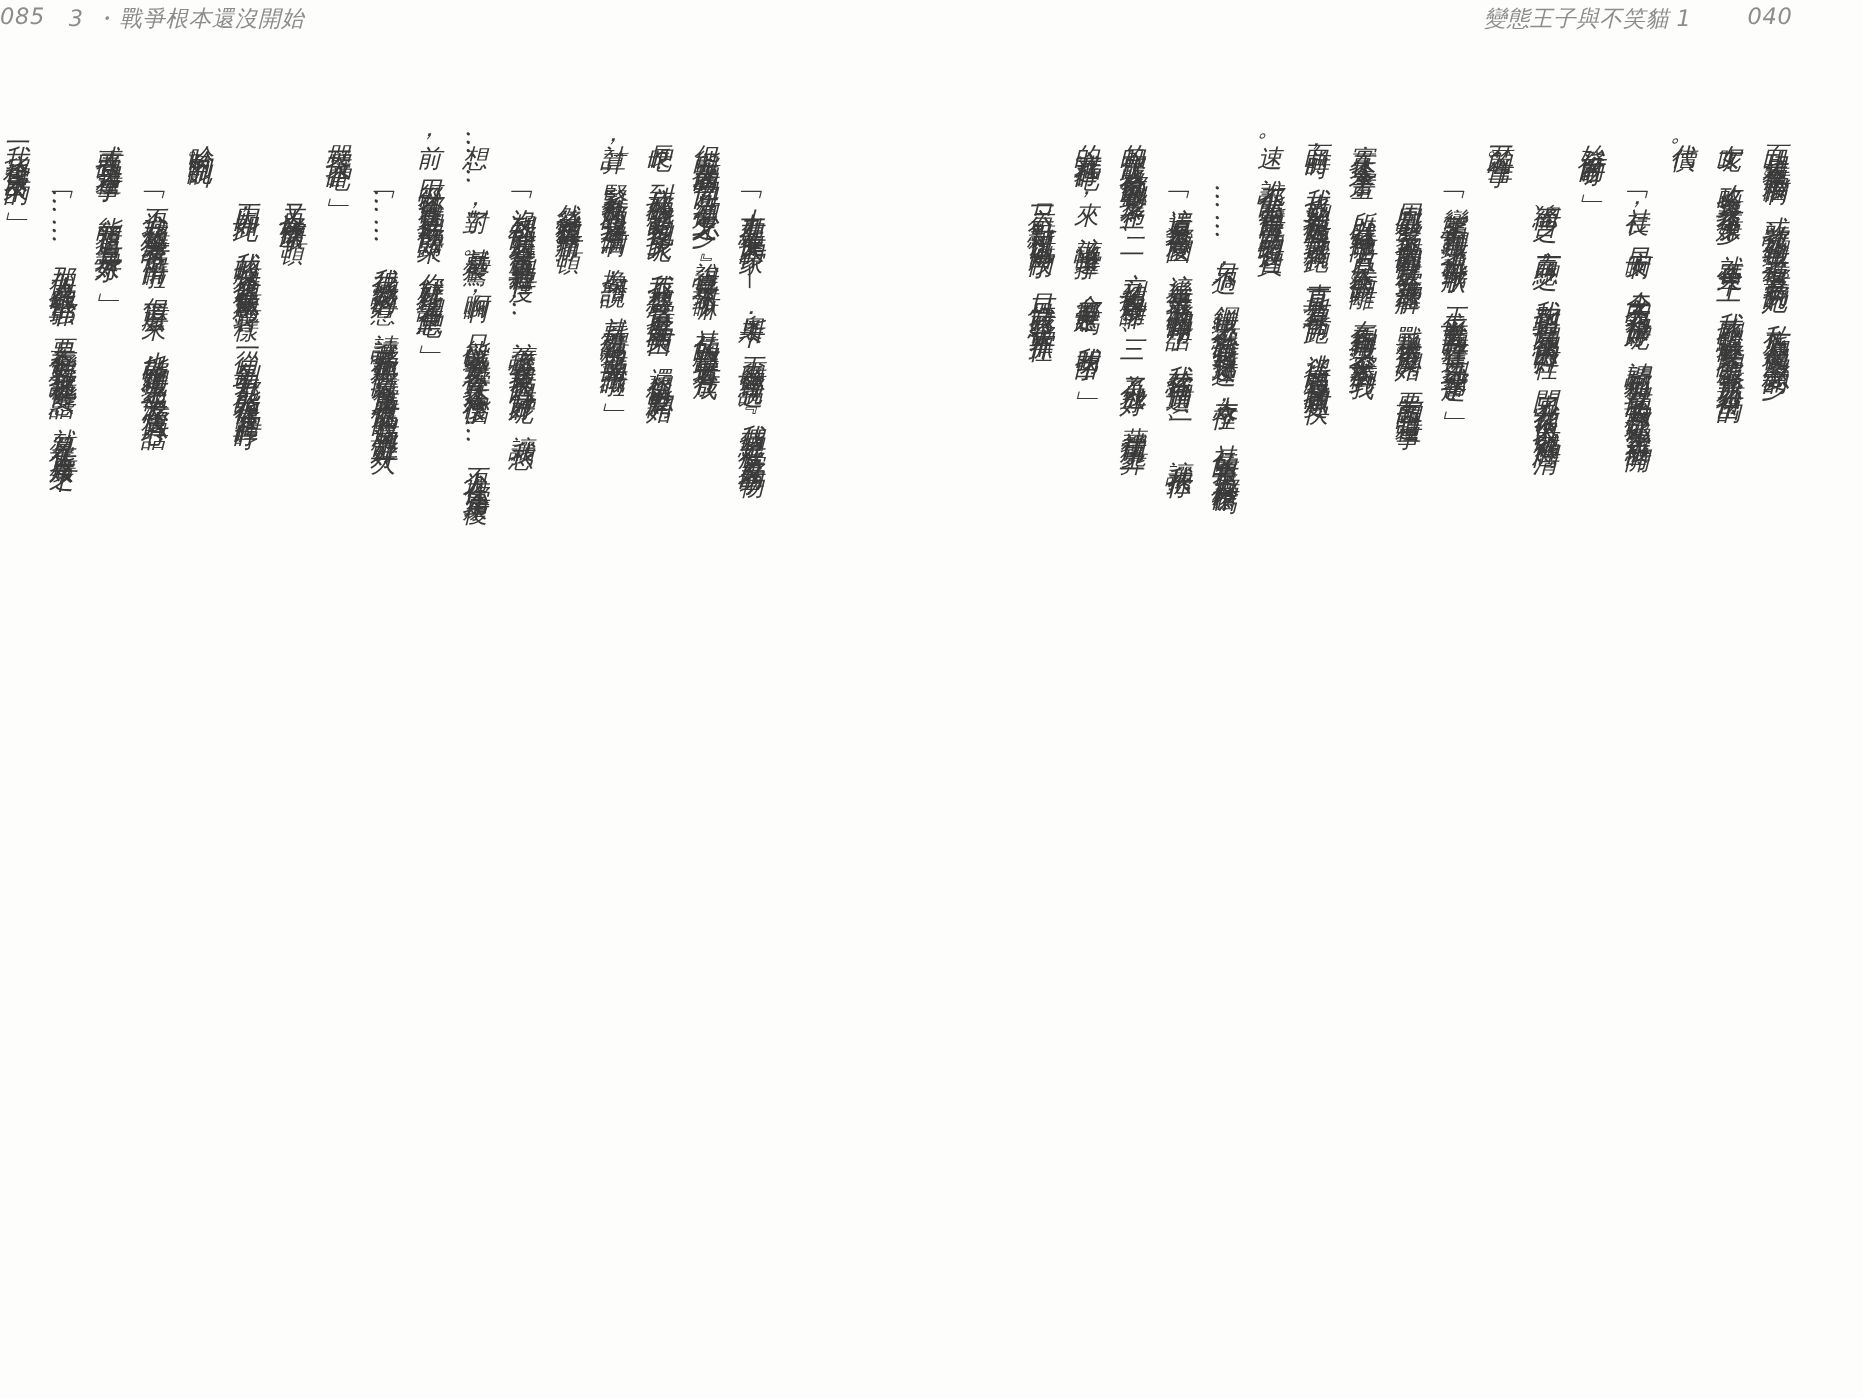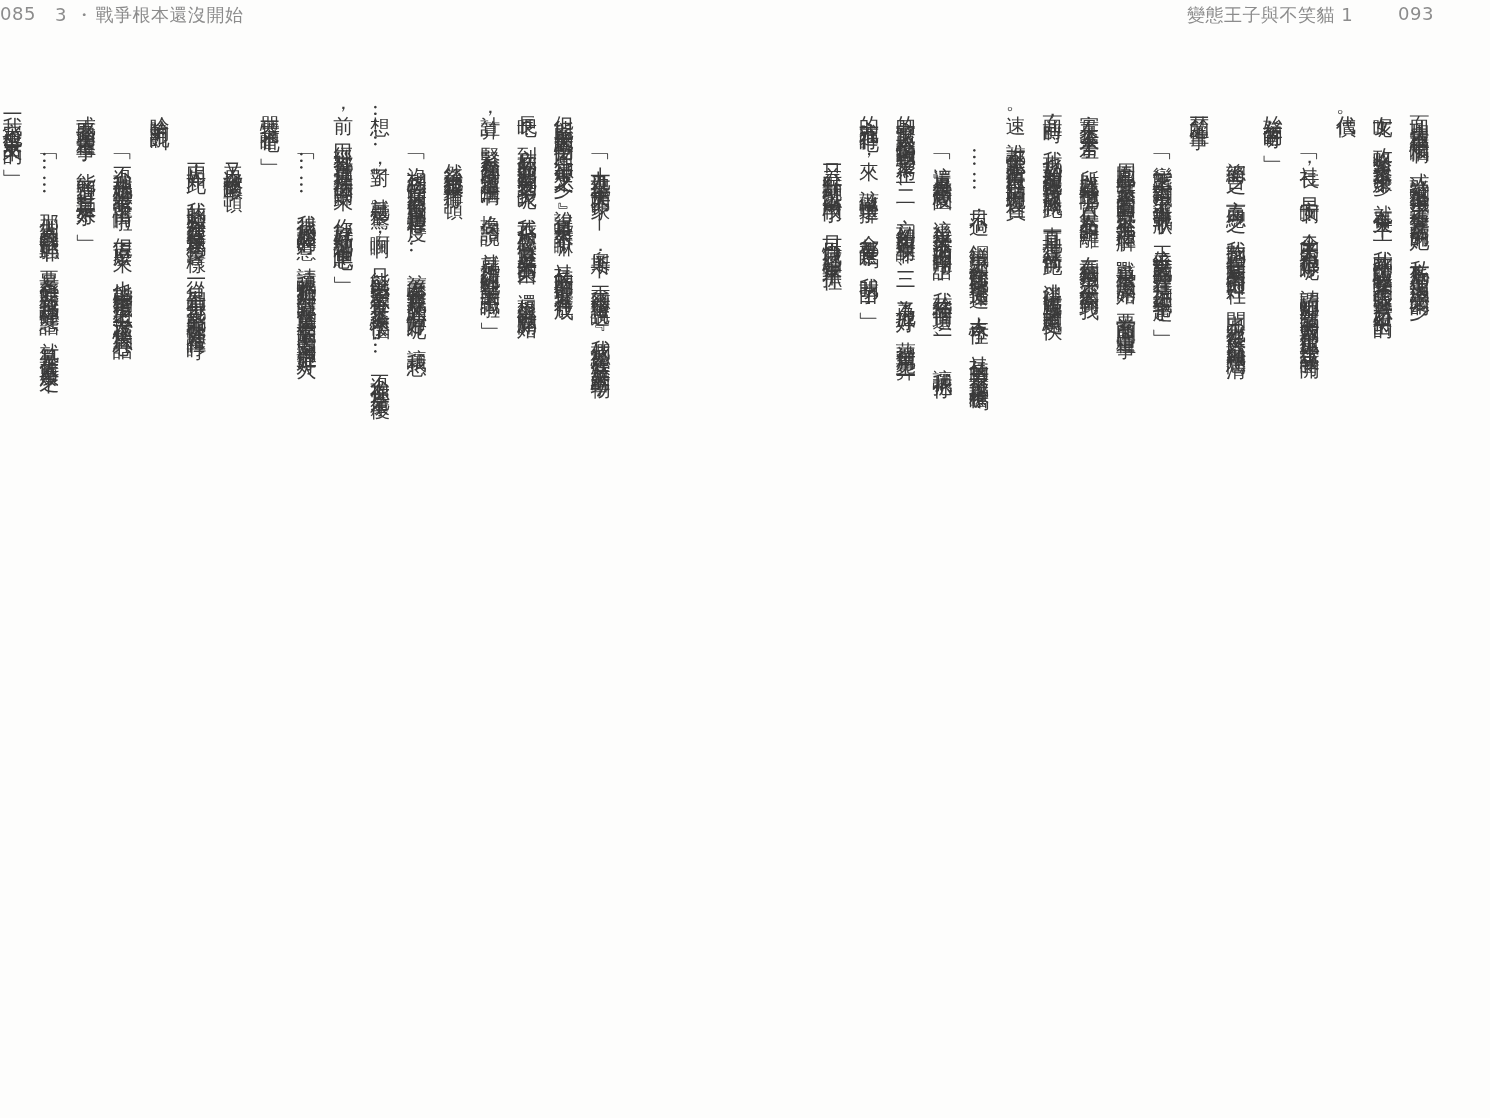--- a/index.html
+++ b/index.html
@@ -11,20 +11,21 @@
       height: 1118px;
       position: relative;
       overflow: hidden;
       background: #fdfdfc;
     }
     .page {
       position: absolute;
       top: 0;
       width: 745px;
       height: 1118px;
+      font-style: italic;
     }
     .left-page { left: 0; }
     .right-page { left: 745px; }
 
     .header-text {
       position: absolute;
       top: 3px;
       font-family: "DejaVu Sans", "Liberation Sans", sans-serif;
       font-size: 18px;
       color: #8c8c8c;
@@ -78,21 +79,21 @@
   <div class="col" style="--i:11" data-indent="2">正因如此，我的臉頰才會腫得像顆馬鈴薯一樣，從一早到中午都只能躺在保健室裡哼哼</div>
   <div class="col" style="--i:12" data-indent="0">哈哈的亂叫。</div>
   <div class="col" style="--i:13" data-indent="2">「不過我想她應該有手下留情啦。但這麼一來，也能確定鋼鐵之王似乎沒在煩惱真心話</div>
   <div class="col" style="--i:14" data-indent="0">或表面功夫這種事了，能知道這一點真是太好了。」</div>
   <div class="col" style="--i:15" data-indent="2">「……那個人真的很堅強耶。要是有變態對我說那種變態話，就算是在大庭廣眾之下，</div>
   <div class="col" style="--i:16" data-indent="0">我一定也會哭出來的。」</div>
 </div>
 
 <div class="page right-page">
   <div class="header-text book-title">變態王子與不笑貓 1</div>
-  <div class="header-text page-number">093</div>
+  <div class="header-text page-number">040</div>
 
   <div class="col" style="--i:0" data-indent="0">面功夫這種事煩惱啊。或許被冠上鋼鐵之王這種響亮名號的她，私底下卻是個渴望戀愛的少</div>
   <div class="col" style="--i:1" data-indent="0">女呢！攻略對象永遠不嫌多！就在今天早上，我才剛體驗過咬緊牙關虛張聲勢所必須付出的</div>
   <div class="col" style="--i:2" data-indent="0">代價。</div>
   <div class="col" style="--i:3" data-indent="2">「社長，早安啊！今天的天氣也很好呢！請問妳那對豐滿的大胸部是從小學幾年級時開</div>
   <div class="col" style="--i:4" data-indent="0">始發育的呀！」</div>
   <div class="col" style="--i:5" data-indent="2">總而言之、言而總之，我跑到正在晨間練習的田徑社，問出了我從很久以前就很想問清</div>
   <div class="col" style="--i:6" data-indent="0">楚的一件事。</div>
   <div class="col" style="--i:7" data-indent="2">「變態王子對鋼鐵之王遞出挑戰狀了！王位爭奪戰的鐘聲在這一刻正式響起了！」</div>
   <div class="col" style="--i:8" data-indent="2">周圍那些緊張又興奮的圍觀群眾完全無法理解。戰爭根本還沒開始。要當面問出這種事</div>

